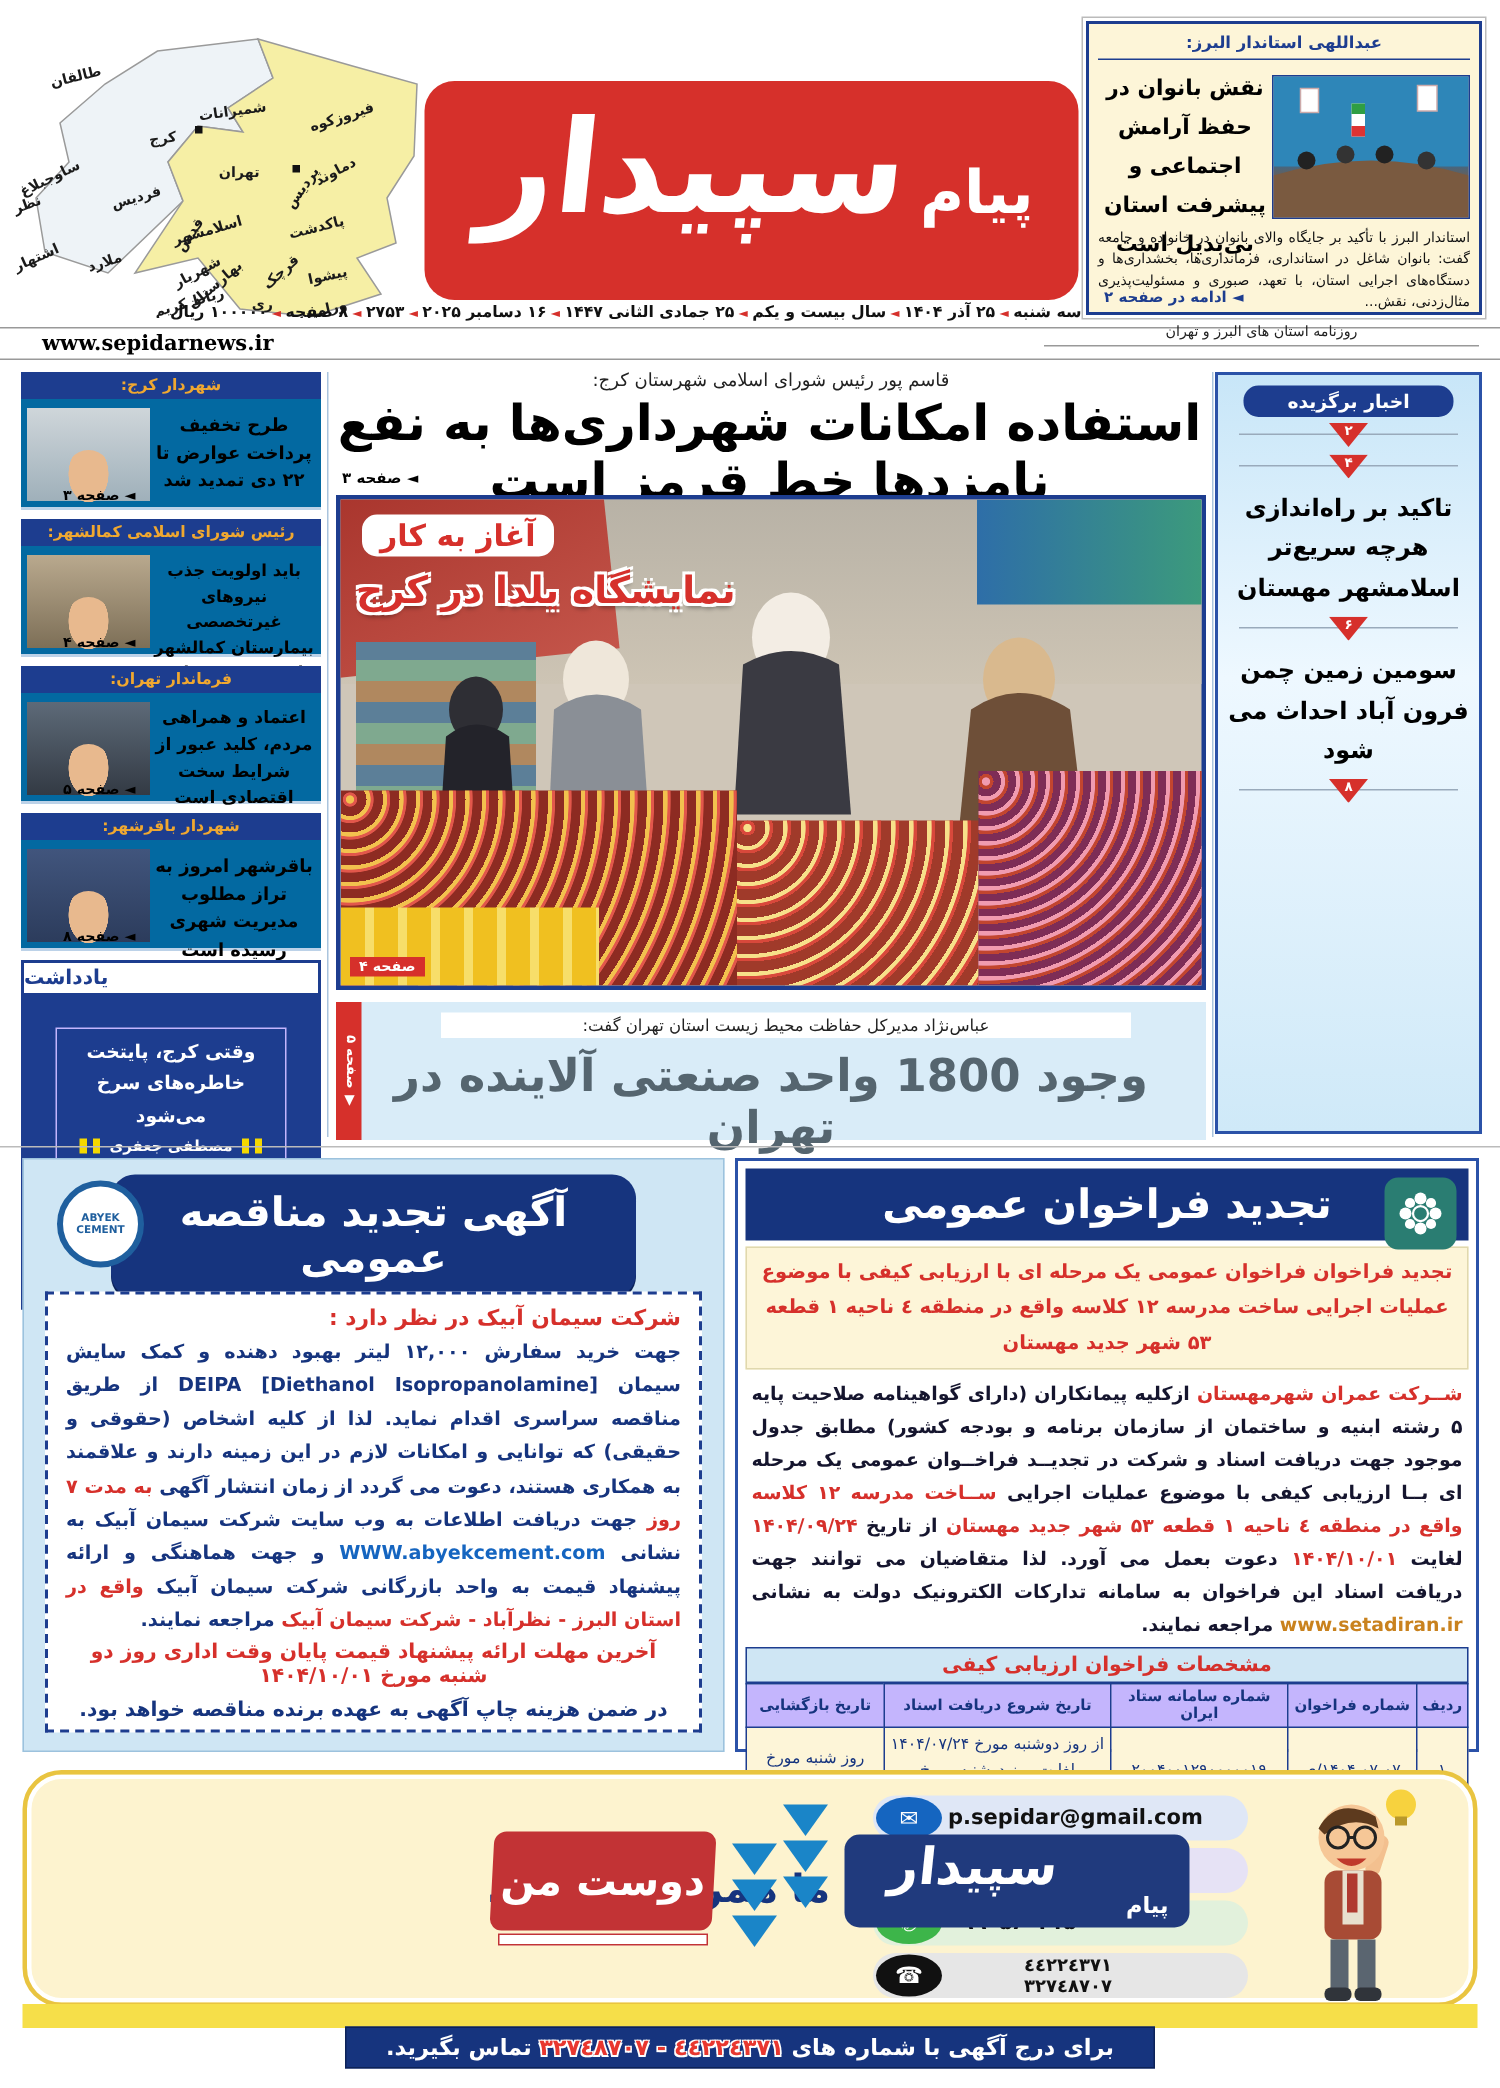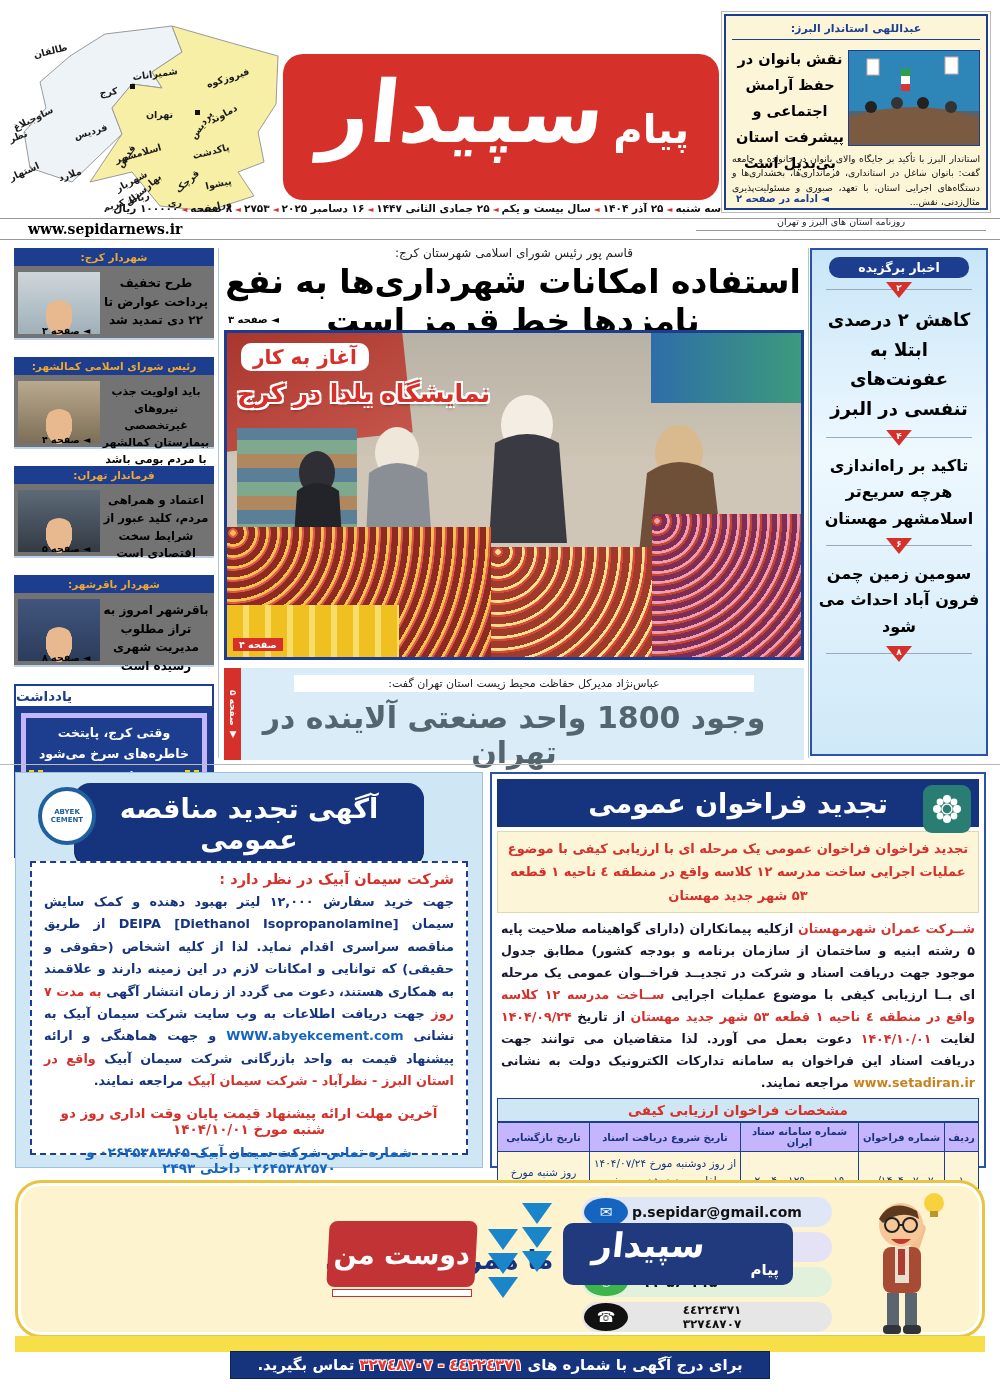--- a/index.html
+++ b/index.html
@@ -48,51 +48,51 @@
   .ph-overlay2{position:absolute;left:10px;top:46px;color:var(--red);font-weight:bold;font-size:25px;
     text-shadow:-2px -2px 0 #fff,2px -2px 0 #fff,-2px 2px 0 #fff,2px 2px 0 #fff,0 3px 3px rgba(0,0,0,.35)}
   .ph-page{position:absolute;left:6px;bottom:6px;background:var(--red);color:#fff;font-size:9.5px;font-weight:bold;padding:1px 6px}
   
   .env{left:224px;top:668px;width:580px;height:92px;background:#d9ecf8}
   .env-tab{position:absolute;left:0;top:0;bottom:0;width:17px;background:var(--red);color:#fff;font-size:9px;font-weight:bold;writing-mode:vertical-rl;text-align:center;line-height:17px}
   .env-kicker{position:absolute;left:70px;right:50px;top:7px;background:#fff;text-align:center;font-size:11px;color:#222;padding:2px 0}
   .env-head{position:absolute;left:20px;right:20px;top:32px;text-align:center;font-size:30px;font-weight:bold;color:#55656f}
   
   .lcol{left:14px;top:248px;width:200px}
-  .card{position:relative;background:#737373;border-bottom:2px solid #bcd2e8;height:92px;margin-bottom:17px}
+  .card{position:relative;background:#0369a1;border-bottom:2px solid #bcd2e8;height:92px;margin-bottom:6px}
   .card-kicker{background:var(--navy);color:#f0a830;font-weight:bold;font-size:10.5px;text-align:center;padding:3px 0}
   .card-photo{position:absolute;left:4px;top:24px;width:82px;height:62px}
   .face{position:absolute;left:50%;top:45%;width:34px;height:40px;margin-left:-17px;border-radius:50%;background:radial-gradient(ellipse at 50% 40%,#e8b98e 55%,transparent 56%)}
   .card-head{position:absolute;right:4px;top:26px;width:108px;font-size:12px;font-weight:bold;text-align:center;line-height:1.55;color:#000}
   .card-page{position:absolute;left:28px;bottom:2px;font-size:9.5px;font-weight:bold;color:#000}
   
   .note{position:relative;margin-top:4px;border:2px solid var(--navy);background:var(--navy)}
   .note-title{background:#fff;color:var(--navy);font-weight:bold;font-size:13.5px;text-align:left;padding:2px 0;border-bottom:2px solid var(--navy)}
-  .note-inner{border:5px solid #c4b5fd;margin:5px;padding:4px 1px;color:#fff}
+  .note-inner{border:1px solid #c4b5fd;margin:21px;padding:4px 13px;color:#fff}
   .note-head{font-size:12.5px;font-weight:bold;text-align:center;line-height:1.7}
   .note-author{display:flex;align-items:center;justify-content:space-between;margin:5px 2px;font-size:10px;font-weight:bold}
   .ybars{display:inline-block;width:14px;height:10px;background:repeating-linear-gradient(90deg,#f5d800 0 5px,transparent 5px 9px)}
   .note-body{font-size:9px;line-height:1.6;text-align:justify;margin-top:2px}
   .note-more{font-size:9.5px;font-weight:bold;margin-top:2px}
   
   .snews{right:12px;top:248px;width:178px;height:508px;border:2px solid #2b52a8;background:linear-gradient(180deg,#c8e6f8,#eef8ff 40%,#cfe9f8)}
   .sn-title{margin:7px auto 2px;width:140px;background:var(--navy);color:#fff;font-size:12.5px;font-weight:bold;text-align:center;border-radius:10px;padding:3px 0}
   .sn-sep{position:relative;height:17px;margin:4px 14px}
   .sn-line{position:absolute;top:7px;left:0;right:0;border-top:1px solid #9ab}
   .sn-marker{position:absolute;left:50%;transform:translateX(-50%);width:26px;height:16px;background:var(--red);clip-path:polygon(0 0,100% 0,50% 100%);color:#fff;font-size:9px;font-weight:bold;text-align:center;line-height:13px}
   .sn-item{font-size:16px;font-weight:bold;color:#000;text-align:center;line-height:1.65;padding:2px 6px}
   .vline{width:1px;background:#aac4dd}
   
   .tleft{left:15px;top:772px;width:468px;height:396px;background:#cfe6f4;border:1px solid #9cc2dd;padding:6px}
   .tl-title{margin:4px auto 0;width:350px;background:var(--navy2);border-radius:16px;color:#fff;font-size:27px;font-weight:bold;text-align:center;padding:10px 0;box-shadow:0 2px 0 #0c2258}
   .tl-logo{position:absolute;left:22px;top:14px;width:58px;height:58px;border-radius:50%;background:#fff;border:4px solid #1f5f9e;color:#1f5f9e;font-size:7px;font-weight:bold;text-align:center;line-height:1.2;display:flex;align-items:center;justify-content:center;direction:ltr}
   .tl-box{position:absolute;left:14px;right:14px;top:88px;bottom:12px;background:#fff;border:2px dashed var(--navy);padding:8px 12px}
   .tl-intro{color:var(--red);font-weight:bold;font-size:14.5px;margin-bottom:4px}
   .tl-body{font-size:12.8px;line-height:1.75;text-align:justify;color:var(--navy2);font-weight:bold}
-  .tl-line{color:var(--red);font-weight:bold;text-align:center;font-size:13.5px;margin-top:12px}
+  .tl-line{color:var(--red);font-weight:bold;text-align:center;font-size:13.5px;margin-top:0}
   .tl-phones{color:#1565c0;font-weight:bold;text-align:center;font-size:13.5px;margin-top:7px}
   .tl-note{color:var(--navy2);font-weight:bold;text-align:center;font-size:13.5px;margin-top:7px}
   .url{direction:ltr;unicode-bidi:embed;color:#1565c0}
   
   .tright{right:14px;top:772px;width:496px;height:396px;background:#fff;border:2px solid #2b52a8;padding:5px}
   .tr-head{position:relative;background:var(--navy2);height:48px;color:#fff;display:flex;align-items:center;justify-content:center;font-size:27px;font-weight:bold}
   .tr-logo{position:absolute;right:8px;top:6px;width:48px;height:48px;border-radius:9px;background:#2a7d72;display:flex;align-items:center;justify-content:center}
   .tr-sub{background:var(--cream);border:1px solid #e0d8ae;color:var(--red);font-weight:bold;font-size:13px;text-align:center;line-height:1.8;padding:5px 6px;margin-top:4px}
   .tr-body{font-size:12.6px;line-height:1.75;text-align:justify;color:#15152e;font-weight:bold;padding:5px 4px 4px}
   .redseg{color:var(--red)}
@@ -283,21 +283,20 @@
   <div class="abs vline" style="left:808px;top:248px;height:510px"></div>
   <div class="abs rule" style="left:0;top:764px;width:1000px;background:#bbb"></div>
 
   <div class="abs snews">
     <div class="sn-title">اخبار برگزیده</div>
 
     <div class="sn-sep">
         <div class="sn-line"></div>
         <div class="sn-marker">۲</div>
       </div>
-    <div class="sn-item" style="font-size:18px">کاهش ۲ درصدی ابتلا به عفونت‌های تنفسی در البرز</div>
 
     <div class="sn-sep">
         <div class="sn-line"></div>
         <div class="sn-marker">۴</div>
       </div>
     <div class="sn-item">تاکید بر راه‌اندازی هرچه سریع‌تر اسلامشهر مهستان</div>
 
     <div class="sn-sep">
         <div class="sn-line"></div>
         <div class="sn-marker">۶</div>
@@ -312,21 +311,20 @@
 
   <div class="abs tleft">
     <div class="tl-title">آگهی تجدید مناقصه عمومی</div>
     <div class="tl-logo">ABYEK CEMENT</div>
     <div class="tl-box">
       <div class="tl-intro">شرکت سیمان آبیک در نظر دارد :</div>
       <div class="tl-body">
         <span>جهت خرید سفارش ۱۲,۰۰۰ لیتر بهبود دهنده و کمک سایش سیمان DEIPA [Diethanol Isopropanolamine] از طریق مناقصه سراسری اقدام نماید. لذا از کلیه اشخاص (حقوقی و حقیقی) که توانایی و امکانات لازم در این زمینه دارند و علاقمند به همکاری هستند، دعوت می گردد از زمان انتشار آگهی </span><span class="c-red">به مدت ۷ روز</span><span> جهت دریافت اطلاعات به وب سایت شرکت سیمان آبیک به نشانی </span><span class="url">WWW.abyekcement.com</span><span> و جهت هماهنگی و ارائه پیشنهاد قیمت به واحد بازرگانی شرکت سیمان آبیک </span><span class="c-red">واقع در استان البرز - نظرآباد - شرکت سیمان آبیک</span><span> مراجعه نمایند.</span>
       </div>
       <div class="tl-line">آخرین مهلت ارائه پیشنهاد قیمت پایان وقت اداری روز دو شنبه مورخ ۱۴۰۴/۱۰/۰۱</div>
-      <div class="tl-phones">شماره تماس شرکت سیمان آبیک ۰۲۶۴۵۳۸۳۸۶۵ و ۰۲۶۴۵۳۸۲۵۷۰ داخلی ۲۴۹۳</div>
       <div class="tl-note">در ضمن هزینه چاپ آگهی به عهده برنده مناقصه خواهد بود.</div>
     </div>
   </div>
 
   <div class="abs tright">
     <div class="tr-head">
       <div class="tr-logo">
         <svg width="36" height="36" viewBox="0 0 36 36">
           <circle cx="18" cy="8" r="4" fill="#fff"></circle>
           <circle cx="18" cy="28" r="4" fill="#fff"></circle>

